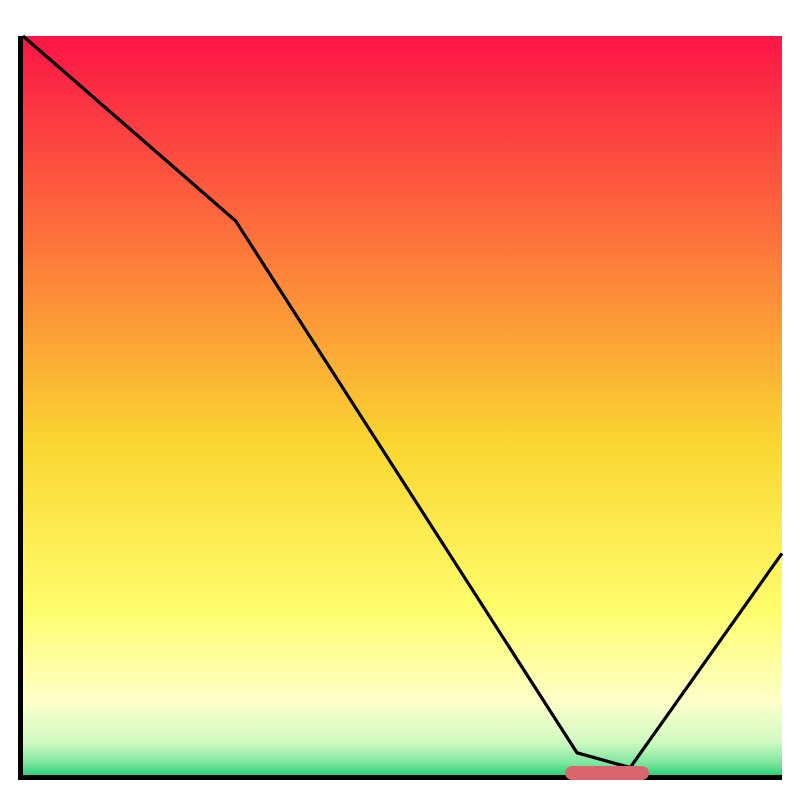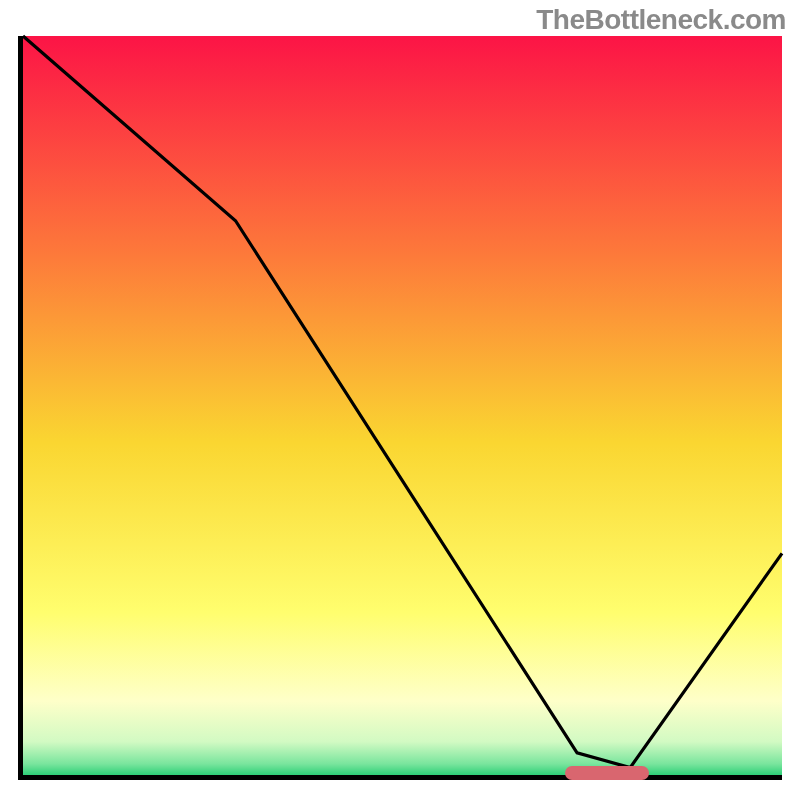--- a/index.html
+++ b/index.html
@@ -47,21 +47,20 @@
     position: absolute;
     background: #d9666f;
     border-radius: 8px;
     height: 14px;
   }
 </style>
 </head>
 <body>
 
 <div class="container">
-  <div class="watermark">TheBottleneck.com</div>
 
   <div class="plot-frame">
     <svg class="gradient" preserveAspectRatio="none" viewBox="0 0 100 100">
       <defs>
         <linearGradient id="bg-grad" x1="0" y1="0" x2="0" y2="1">
             <stop offset="0%" stop-color="#fc1446"></stop>
             <stop offset="30%" stop-color="#fd7b3a"></stop>
             <stop offset="55.00000000000001%" stop-color="#fad631"></stop>
             <stop offset="78%" stop-color="#fffe6e"></stop>
             <stop offset="90%" stop-color="#feffc9"></stop>

